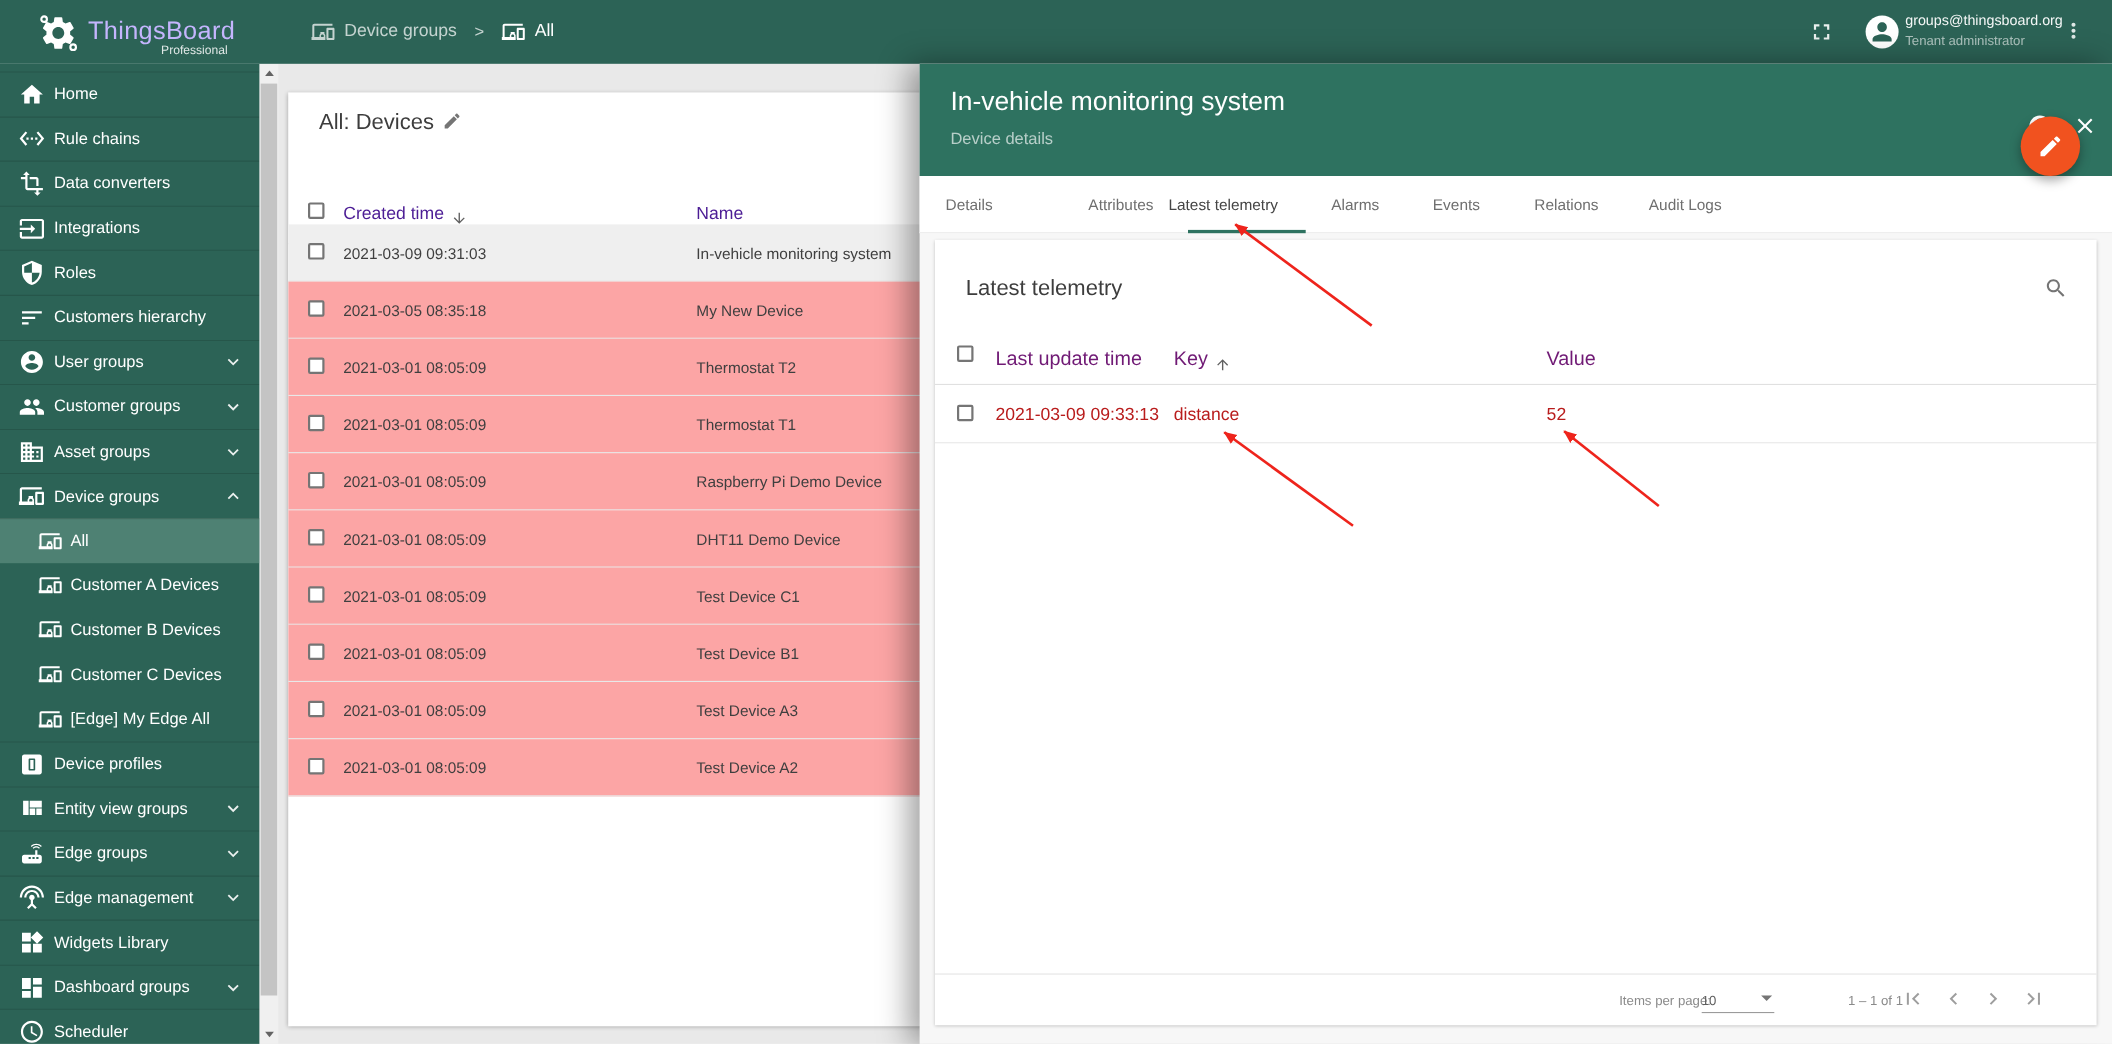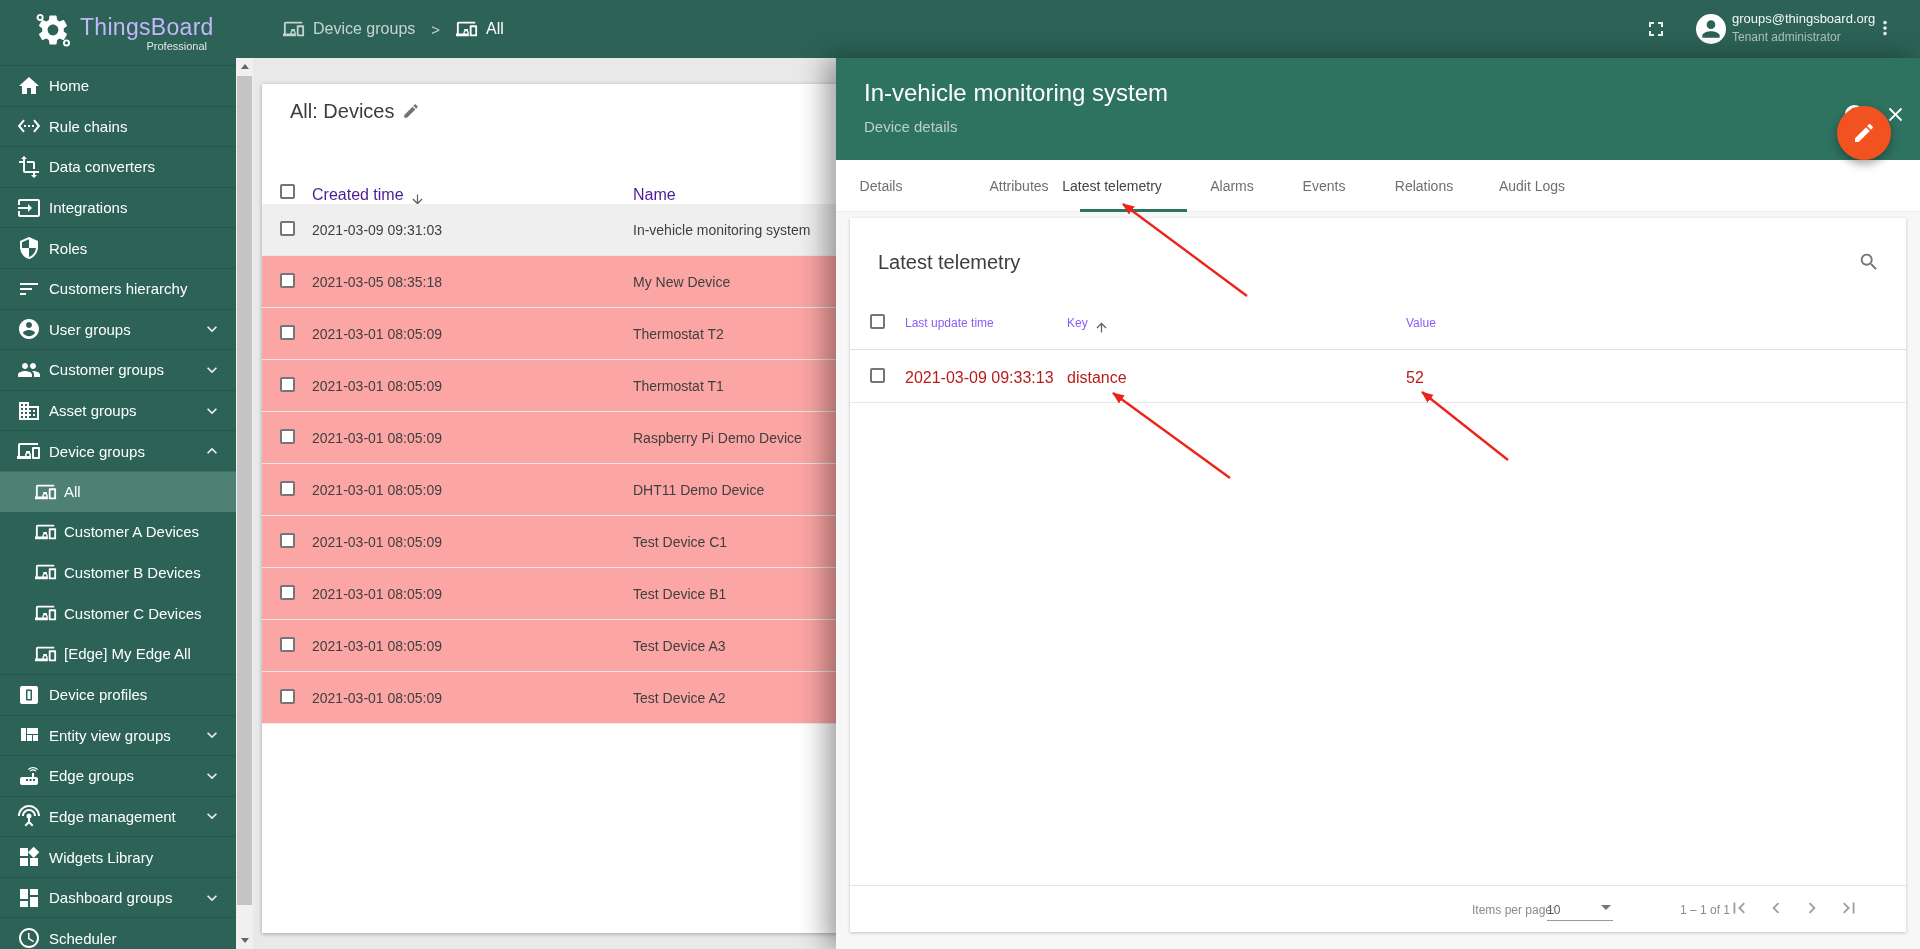--- a/index.html
+++ b/index.html
@@ -76,21 +76,21 @@
   #dp-close{position:absolute;left:1048px;top:45px;color:#fff;cursor:pointer}
   #dp-tabs{position:absolute;left:0;top:102px;width:100%;height:52px;background:#fff;border-bottom:1px solid #ededed}
   .tab{position:absolute;top:0;height:52px;display:flex;align-items:center;font-size:14px;color:#6f6f6f;cursor:pointer;transform:translateX(-50%);white-space:nowrap}
   .tab.active{color:#454545}
   #tab-underline{position:absolute;left:244px;top:49px;width:107px;height:3px;background:var(--green-panel)}
   #dp-fab{position:absolute;left:1001px;top:48px;width:54px;height:54px;border-radius:50%;background:var(--fab);display:flex;align-items:center;justify-content:center;color:#fff;box-shadow:0 4px 10px rgba(0,0,0,.35);cursor:pointer;z-index:5}
 
   #telemetry-card{position:absolute;left:14px;top:160px;width:1056px;height:714px;background:#fff;box-shadow:0 1px 3px rgba(0,0,0,.22)}
   #tel-heading{position:absolute;left:28px;top:33px;font-size:20px;color:#3d3d3d}
   #tel-search{position:absolute;left:1008px;top:33px;color:#757575;cursor:pointer}
-  #tel-head{position:absolute;left:0;top:78px;width:100%;height:54px;border-bottom:1px solid #e0e0e0;font-size:12px;color:#8b5cf6}
+  #tel-head{position:absolute;left:0;top:78px;width:100%;height:54px;border-bottom:1px solid #e0e0e0;font-size:18px;color:#701a75}
   #tel-head .cb{position:absolute;left:20px;top:18px}
   .tcol-time{position:absolute;left:55px;top:20px}
   .tcol-key{position:absolute;left:217px;top:20px}
   .tcol-value{position:absolute;left:556px;top:20px}
   #tel-rows{position:absolute;left:0;top:132px;width:100%}
   .trow{position:relative;height:53px;border-bottom:1px solid #e8e8e8;font-size:16px;color:#b91c1c;cursor:pointer}
   .trow .cb{position:absolute;left:20px;top:18px}
   .trow .t-time{position:absolute;left:55px;top:19px;white-space:nowrap}
   .trow .t-key{position:absolute;left:217px;top:19px}
   .trow .t-value{position:absolute;left:556px;top:19px}

